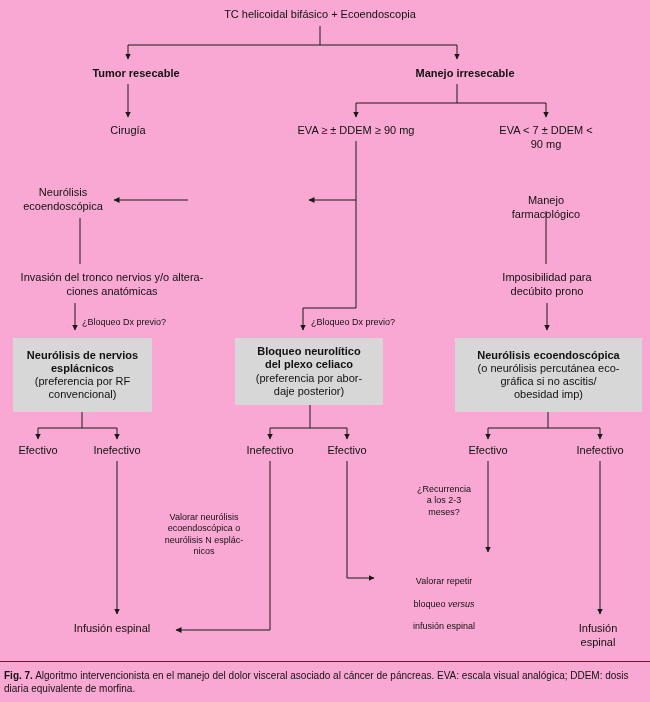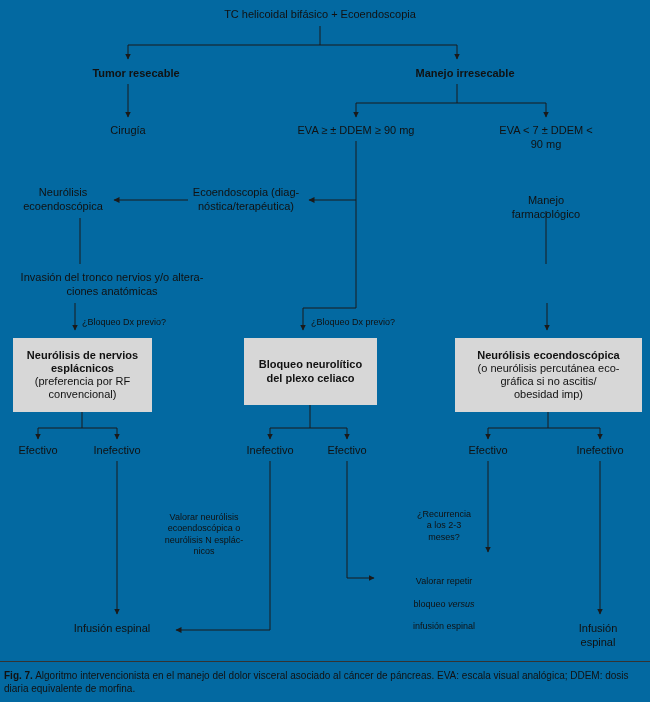--- a/index.html
+++ b/index.html
@@ -1,18 +1,18 @@
 <!DOCTYPE html>
 <html><head>
 <meta charset="utf-8">
 <style>
   * { margin:0; padding:0; box-sizing:border-box; }
   html,body { background:#ffffff; }
   body { font-family:"Liberation Sans","DejaVu Sans",sans-serif; color:#111; }
-  .canvas { position:relative; width:650px; height:702px; background:#0369a1; overflow:hidden; }
+  .canvas { position:relative; width:650px; height:702px; background:#f9a8d4; overflow:hidden; }
   svg.connectors { position:absolute; left:0; top:0; }
   .node { position:absolute; transform:translateX(-50%); text-align:center;
           font-size:11px; line-height:1.27; white-space:pre-line; color:#111; }
   .bold { font-weight:bold;margin-left:8px; }
   .small { font-size:9px; line-height:1.25;margin-left:24px; }
   .label-left { position:absolute; font-size:9px; line-height:1.2; white-space:pre-line; text-align:right; }
   .graybox { position:absolute; background:#d7d7d7; display:flex; flex-direction:column;
              justify-content:center; align-items:center; text-align:center;
              font-size:11px; line-height:1.2; padding:3px 2px; }
   .graybox .bx-title { font-weight:bold; white-space:pre-line; }
@@ -61,63 +61,65 @@
 
   <div class="node" style="left:320px;top:8px">TC helicoidal bifásico + Ecoendoscopia</div>
 
   <div class="node bold" style="left:128px;top:67px">Tumor resecable</div>
   <div class="node bold" style="left:457px;top:67px">Manejo irresecable</div>
 
   <div class="node" style="left:128px;top:124px">Cirugía</div>
   <div class="node" style="left:356px;top:124px">EVA ≥ ± DDEM ≥ 90 mg</div>
   <div class="node" style="left:546px;top:124px">EVA &lt; 7 ± DDEM &lt; 90 mg</div>
 
-  <div class="node" style="left:246px;top:186px">Ecoendoscopia (diag-
-nóstica/terapéutica)</div>
   <div class="node" style="left:63px;top:186px">Neurólisis
 ecoendoscópica</div>
   <div class="node" style="left:546px;top:194px">Manejo farmacológico</div>
 
   <div class="node" style="left:112px;top:271px">Invasión del tronco nervios y/o altera-
 ciones anatómicas</div>
+  <div class="node" style="left:547px;top:271px">Imposibilidad para
+decúbito prono</div>
 
   <div class="label-left" style="left:82px;top:317px">¿Bloqueo Dx previo?</div>
   <div class="label-left" style="left:311px;top:317px">¿Bloqueo Dx previo?</div>
 
   <div class="graybox" style="left:13px;top:338px;width:139px;height:74px">
     <div class="bx-title">Neurólisis de nervios
 esplácnicos</div>
     <div class="bx-sub">(preferencia por RF
 convencional)</div>
   </div>
 
-  <div class="graybox" style="left:244px;top:338px;width:133px;height:67px">
+  <div class="graybox" style="left:235px;top:338px;width:148px;height:67px">
     <div class="bx-title">Bloqueo neurolítico
 del plexo celiaco</div>
+    <div class="bx-sub">(preferencia por abor-
+daje posterior)</div>
   </div>
 
   <div class="graybox" style="left:455px;top:338px;width:187px;height:74px">
     <div class="bx-title">Neurólisis ecoendoscópica</div>
     <div class="bx-sub">(o neurólisis percutánea eco-
 gráfica si no ascitis/
 obesidad imp)</div>
   </div>
 
   <div class="node" style="left:38px;top:444px">Efectivo</div>
   <div class="node" style="left:117px;top:444px">Inefectivo</div>
   <div class="node" style="left:270px;top:444px">Inefectivo</div>
   <div class="node" style="left:347px;top:444px">Efectivo</div>
   <div class="node" style="left:488px;top:444px">Efectivo</div>
   <div class="node" style="left:600px;top:444px">Inefectivo</div>
 
   <div class="node small" style="left:180px;top:512px">Valorar neurólisis
 ecoendoscópica o
 neurólisis N esplác-
 nicos</div>
-  <div class="node small" style="left:420px;top:509px">¿Recurrencia
+  <div class="node small" style="left:420px;top:484px">¿Recurrencia
 a los 2-3
 meses?</div>
 
   <div class="node small" style="left:420px;top:565px">
     <span>Valorar repetir</span><br>
     <span>bloqueo </span><em class="vs">versus</em><br>
     <span>infusión espinal</span>
   </div>
 
   <div class="node" style="left:112px;top:622px">Infusión espinal</div>

